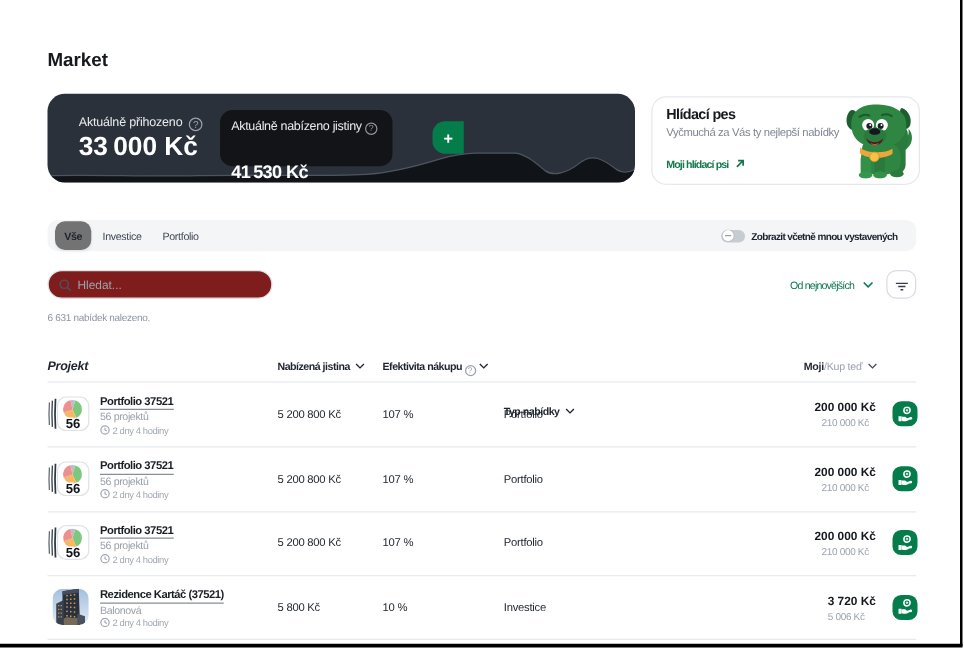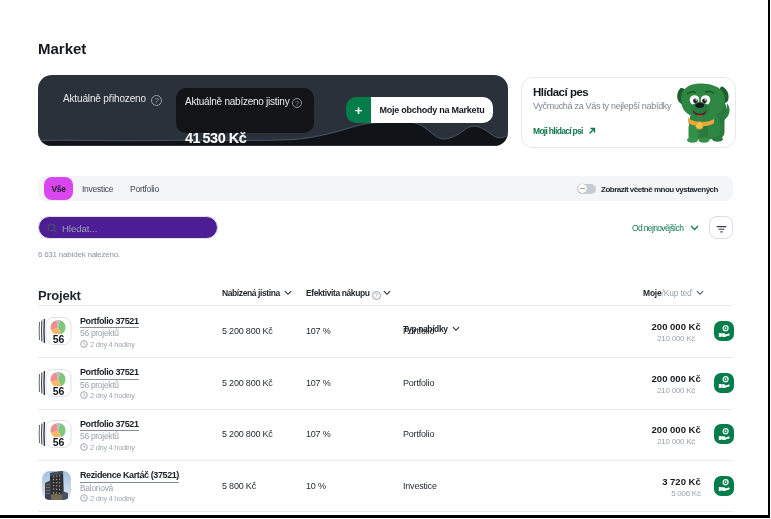--- a/index.html
+++ b/index.html
@@ -10,27 +10,27 @@
 </head>
 <body>
 
 <div class="abs" style="left:38px; top:40px; font-size:15px; font-weight:bold; color:#15181d;">Market</div>
 
 <div class="abs" style="left:38px; top:75px; width:470px; height:71px; background:#2b313a; border-radius:14px; overflow:hidden;">
   <svg class="abs" style="left:0; bottom:0;" width="470" height="40" viewBox="0 0 470 40">
     <path d="M0,34.5 C40,33.5 80,35.5 120,34.5 C170,33.5 215,35.5 255,33.5 C275,32.3 295,27 313,21.5 C327,17.3 335,16.6 343,16.5 L374,16.5 C383,17.5 390,24 398,30.5 C404,34.8 414,34 427,23.5 C436,16.8 444,21 455,29.5 C461,33.5 466,31.5 470,29.5 L470,40 L0,40 Z" fill="#101318" stroke="#555e6b" stroke-width="1" stroke-opacity="0.85"></path>
   </svg>
   <div class="abs" style="left:25px; top:18px; font-size:10px; letter-spacing:-0.15px; color:#e9ebee;">Aktuálně přihozeno&nbsp; <span style="display:inline-block; width:11px; height:11px; border:1px solid #9aa1ab; border-radius:50%; font-size:8px; line-height:10px; text-align:center; color:#9aa1ab; vertical-align:-1px; letter-spacing:0;">?</span></div>
+  <div class="abs" style="left:25px; top:31px; font-size:21px; font-weight:bold; color:#fff;">33 000 Kč</div>
   <div class="abs" style="left:138px; top:13px; width:138px; height:45px; background:#121418; border-radius:10px;">
     <div class="abs" style="left:9px; top:8px; font-size:10px; letter-spacing:-0.25px; color:#e9ebee; white-space:nowrap;">Aktuálně nabízeno jistiny <span style="display:inline-block; width:10px; height:10px; border:1px solid #8d94a0; border-radius:50%; font-size:7px; line-height:9px; text-align:center; color:#8d94a0; vertical-align:-1px; letter-spacing:0;">?</span></div>
     <div class="abs" style="left:9px; top:42px; font-size:14.5px; letter-spacing:-0.5px; font-weight:bold; color:#fff;">41 530 Kč</div>
   </div>
   <div class="abs" style="left:308px; top:22px; height:26px; display:flex;">
     <div style="width:25px; height:26px; background:#047d4b; border-radius:10px 0 0 10px; color:#fff; font-size:13px; font-weight:bold; display:flex; align-items:center; justify-content:center;">+</div>
-    <div style="width:122px; height:26px; background:#fff; border-radius:0 10px 10px 0; color:#15181d; font-size:9px; letter-spacing:-0.25px; font-weight:bold; display:flex; align-items:center; justify-content:center;">Moje obchody na Marketu</div>
   </div>
 </div>
 
 <div class="abs" style="left:521px; top:77px; width:215px; height:71px; background:#fff; border:1px solid #e6e8eb; border-radius:12px;">
   <div class="abs" style="left:11px; top:8px; font-size:11.5px; font-weight:bold; letter-spacing:-0.5px; color:#15181d;">Hlídací pes</div>
   <div class="abs" style="left:11px; top:23px; font-size:9px; letter-spacing:-0.3px; color:#7d8694; white-space:nowrap;">Vyčmuchá za Vás ty nejlepší nabídky</div>
   <div class="abs" style="left:11px; top:48px; font-size:8.5px; font-weight:bold; letter-spacing:-0.7px; color:#13794d;">Moji hlídací psi&nbsp;&nbsp;&nbsp;<svg width="8" height="8" viewBox="0 0 8 8" style="vertical-align:-1px;">
         <path d="M1.5 6.5 L6.5 1.5 M2.5 1.5 H6.5 V5.5" stroke="#13794d" stroke-width="1.4" fill="none"></path>
       </svg></div>
   <svg class="abs" style="left:153px; top:3px;" width="58" height="62" viewBox="0 0 58 62">
@@ -59,61 +59,61 @@
       <circle cx="30.2" cy="18.9" r="0.8" fill="#fff"></circle>
       <ellipse cx="25" cy="28" rx="9" ry="7" fill="#2a7a3d"></ellipse>
       <path d="M21,23 C23,21.2 27,21.2 28.5,23 C30,24.8 29,26.8 24.8,26.8 C20.6,26.8 19.5,24.8 21,23 Z" fill="#14181d"></path>
       <path d="M18,29.5 C21.5,33.8 28,33.8 31.5,29.5 C30.5,36.5 19.5,36.5 18,29.5 Z" fill="#4f1a1e"></path>
       <path d="M21.5,33 C23.5,34.6 26,34.6 28,33 C27.3,36 22.5,36 21.5,33 Z" fill="#c4524f"></path>
     </g>
   </svg>
 </div>
 
 <div class="abs" style="left:38px; top:176px; width:695px; height:25px; background:#f4f5f7; border-radius:8px;"></div>
-<div class="abs" style="left:44px; top:177px; width:29px; height:23px; background:#d946ef; border-radius:8px; box-shadow:0 1px 2px rgba(0,0,0,0.06); font-size:8.5px; font-weight:bold; letter-spacing:-0.3px; color:#1c212b; display:flex; align-items:center; justify-content:center;">Vše</div>
+<div class="abs" style="left:44px; top:177px; width:29px; height:23px; background:#737373; border-radius:8px; box-shadow:0 1px 2px rgba(0,0,0,0.06); font-size:8.5px; font-weight:bold; letter-spacing:-0.3px; color:#1c212b; display:flex; align-items:center; justify-content:center;">Vše</div>
 <div class="abs" style="left:82px; top:184px; font-size:8.5px; letter-spacing:-0.25px; color:#3f4754;">Investice</div>
 <div class="abs" style="left:130px; top:184px; font-size:8.5px; letter-spacing:-0.25px; color:#3f4754;">Portfolio</div>
 
 <div class="abs" style="left:577px; top:183.5px; width:19px; height:10px; background:#c7ccd3; border-radius:5.5px;">
   <div class="abs" style="left:0.5px; top:0.5px; width:9px; height:9px; background:#fff; border-radius:50%; box-shadow:0 0 1px rgba(0,0,0,0.3);">
     <div class="abs" style="left:2px; top:4px; width:5px; height:1.2px; background:#9aa1ab;"></div>
   </div>
 </div>
 <div class="abs" style="left:601px; top:184.5px; font-size:8px; font-weight:bold; letter-spacing:-0.5px; color:#1c212b;">Zobrazit včetně mnou vystavených</div>
 
-<div class="abs" style="left:38px; top:216px; width:180px; height:23px; border:1px solid #dfe2e7; border-radius:11.5px; background:#4c1d95;">
+<div class="abs" style="left:38px; top:216px; width:180px; height:23px; border:1px solid #dfe2e7; border-radius:11.5px; background:#7f1d1d;">
   <svg class="abs" style="left:8px; top:6px;" width="11" height="11" viewBox="0 0 11 11">
       <circle cx="4.4" cy="4.4" r="3.3" fill="none" stroke="#4a5260" stroke-width="1.15"></circle>
       <path d="M6.9 6.9 L9.6 9.6" stroke="#4a5260" stroke-width="1.15"></path>
     </svg>
   <div class="abs" style="left:23px; top:6px; font-size:9.5px; color:#9aa3b2;">Hledat...</div>
 </div>
 <div class="abs" style="left:632px; top:223px; font-size:8.5px; font-weight:normal; letter-spacing:-0.65px; color:#0e7a4e;">Od nejnovějších</div>
 <svg class="abs" style="left:690px; top:225px;" width="9" height="6" viewBox="0 0 9 6">
     <path d="M1 1 L4.5 4.5 L8 1" stroke="#0e7a4e" stroke-width="1.3" fill="none"></path>
   </svg>
 <div class="abs" style="left:709px; top:216px; width:24px; height:23px; border:1px solid #d9dce1; border-radius:8px; background:#fff;">
   <svg class="abs" style="left:6px; top:8.5px;" width="11" height="7" viewBox="0 0 11 7">
     <path d="M0.7 0.6 H10.3 M2.6 3.2 H8.4 M4.4 5.8 H6.6" stroke="#363d48" stroke-width="1.15"></path>
   </svg>
 </div>
 
 <div class="abs" style="left:38px; top:250px; font-size:8px; letter-spacing:-0.25px; color:#8d95a2;">6 631 nabídek nalezeno.</div>
 
-<div class="abs" style="left:38px; top:288px; font-size:13px; font-weight:bold; letter-spacing:-0.2px; color:#1e242e;">Projekt</div>
+<div class="abs" style="left:38px; top:288px; font-size:10px; font-weight:bold; letter-spacing:-0.2px; color:#1e242e;font-style:italic;">Projekt</div>
 <div class="abs" style="left:222px; top:288px; font-size:8.5px; font-weight:bold; letter-spacing:-0.4px; color:#1e242e; white-space:nowrap;">Nabízená jistina&nbsp; <svg width="8" height="6" viewBox="0 0 9 6" style="vertical-align:0.5px;">
       <path d="M1 1 L4.5 4.5 L8 1" stroke="#1e242e" stroke-width="1.2" fill="none"></path>
     </svg></div>
 <div class="abs" style="left:306px; top:288px; font-size:8.5px; font-weight:bold; letter-spacing:-0.4px; color:#1e242e; white-space:nowrap;">Efektivita nákupu <span style="display:inline-block; width:9px; height:9px; border:1px solid #9aa1ab; border-radius:50%; font-size:6.5px; line-height:8px; text-align:center; color:#9aa1ab; font-weight:normal; letter-spacing:0; vertical-align:-1.5px;">?</span> <svg width="8" height="6" viewBox="0 0 9 6" style="vertical-align:0.5px;">
       <path d="M1 1 L4.5 4.5 L8 1" stroke="#1e242e" stroke-width="1.2" fill="none"></path>
     </svg></div>
 <div class="abs" style="left:403px; top:288px; font-size:8.5px; font-weight:bold; letter-spacing:-0.4px; color:#1e242e; white-space:nowrap;margin-top:36px;">Typ nabídky&nbsp; <svg width="8" height="6" viewBox="0 0 9 6" style="vertical-align:0.5px;">
       <path d="M1 1 L4.5 4.5 L8 1" stroke="#1e242e" stroke-width="1.2" fill="none"></path>
     </svg></div>
-<div class="abs" style="left:643px; top:288px; font-size:8.5px; letter-spacing:-0.2px; color:#1e242e; white-space:nowrap;"><b>Moje</b><span style="color:#9aa1ad;">/Kup teď</span>&nbsp; <svg width="8" height="6" viewBox="0 0 9 6" style="vertical-align:0.5px;">
+<div class="abs" style="left:643px; top:288px; font-size:8.5px; letter-spacing:-0.2px; color:#1e242e; white-space:nowrap;"><b>Moji</b><span style="color:#9aa1ad;">/Kup teď</span>&nbsp; <svg width="8" height="6" viewBox="0 0 9 6" style="vertical-align:0.5px;">
       <path d="M1 1 L4.5 4.5 L8 1" stroke="#454c58" stroke-width="1.2" fill="none"></path>
     </svg></div>
 
 <div class="abs" style="left:38px; top:305px; width:695px; height:1px; background:#e8eaec;"></div>
 <div class="abs" style="left:38px; top:357px; width:695px; height:1px; background:#e8eaec;"></div>
 <div class="abs" style="left:38px; top:409px; width:695px; height:1px; background:#e8eaec;"></div>
 <div class="abs" style="left:38px; top:460px; width:695px; height:1px; background:#e8eaec;"></div>
 <div class="abs" style="left:38px; top:511px; width:695px; height:1px; background:#e8eaec;"></div>
 
 <div id="rowsgen">
@@ -279,21 +279,21 @@
  </svg>
   <div style="position:absolute; left:42px; top:9.5px; font-size:9px; font-weight:bold; letter-spacing:-0.4px; color:#1a1f26; border-bottom:1px solid #878e98; padding-bottom:1.5px;">Rezidence Kartáč (37521)</div>
   <div style="position:absolute; left:42px; top:22px; font-size:8.5px; letter-spacing:-0.3px; color:#9aa1ab;">Balonová</div>
   <div style="position:absolute; left:42px; top:33.5px; font-size:7.5px; letter-spacing:-0.3px; color:#a0a7b0;"><svg width="8" height="8" viewBox="0 0 8 8" style="vertical-align:-1px; margin-right:2px;">
           <circle cx="4" cy="4" r="3.3" fill="none" stroke="#a0a7b0" stroke-width="1"></circle>
           <path d="M4 2.2 V4 L5.4 4.8" stroke="#a0a7b0" stroke-width="0.9" fill="none"></path>
         </svg>2 dny 4 hodiny</div>
   <div style="position:absolute; left:184px; top:20px; font-size:9px; letter-spacing:-0.2px; color:#242a33;">5 800 Kč</div>
   <div style="position:absolute; left:268px; top:20px; font-size:9px; letter-spacing:-0.2px; color:#242a33;">10 %</div>
   <div style="position:absolute; left:365px; top:20px; font-size:9px; letter-spacing:-0.2px; color:#242a33;">Investice</div>
-  <div style="position:absolute; right:32.3px; top:15px; text-align:right;">
+  <div style="position:absolute; right:32.3px; top:15px; text-align:left;">
     <div style="font-size:9.5px; font-weight:bold; color:#15181d;">3 720 Kč</div>
     <div style="font-size:8px; letter-spacing:-0.25px; color:#9ba2ac; margin-top:2px;">5 006 Kč</div>
   </div>
   <div style="position:absolute; left:676px; top:15px; width:20px; height:20px; background:#047d4b; border-radius:7px;">
         <svg width="13" height="13" viewBox="0 0 13 13" style="position:absolute; left:3.5px; top:3.5px;">
   <circle cx="7.6" cy="3.2" r="2.5" fill="none" stroke="#fff" stroke-width="1.2"></circle>
   <path d="M7.6 2.2 v2 M6.6 3.2 h2" stroke="#fff" stroke-width="0.8"></path>
   <path d="M0.8 8 l2.4 0 l0 4 l-2.4 0 Z" fill="#fff"></path>
   <path d="M3.2 11.3 C4.5 12.2 6 12.3 7.5 11.7 L10.8 10.2 C11.6 9.8 11.2 8.6 10.3 8.8 L7.6 9.5 C7.1 8.8 6.3 8.3 5.4 8.3 L3.2 8.3 Z" fill="#fff"></path>
   <circle cx="10.6" cy="9.6" r="1.1" fill="#fff"></circle>

